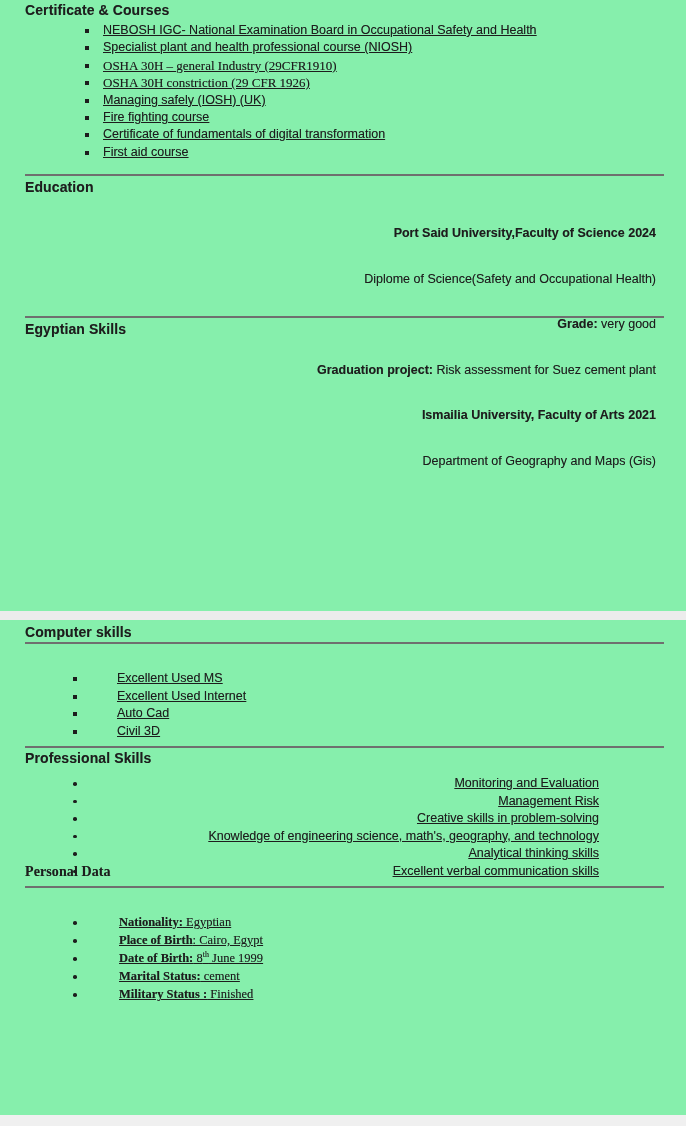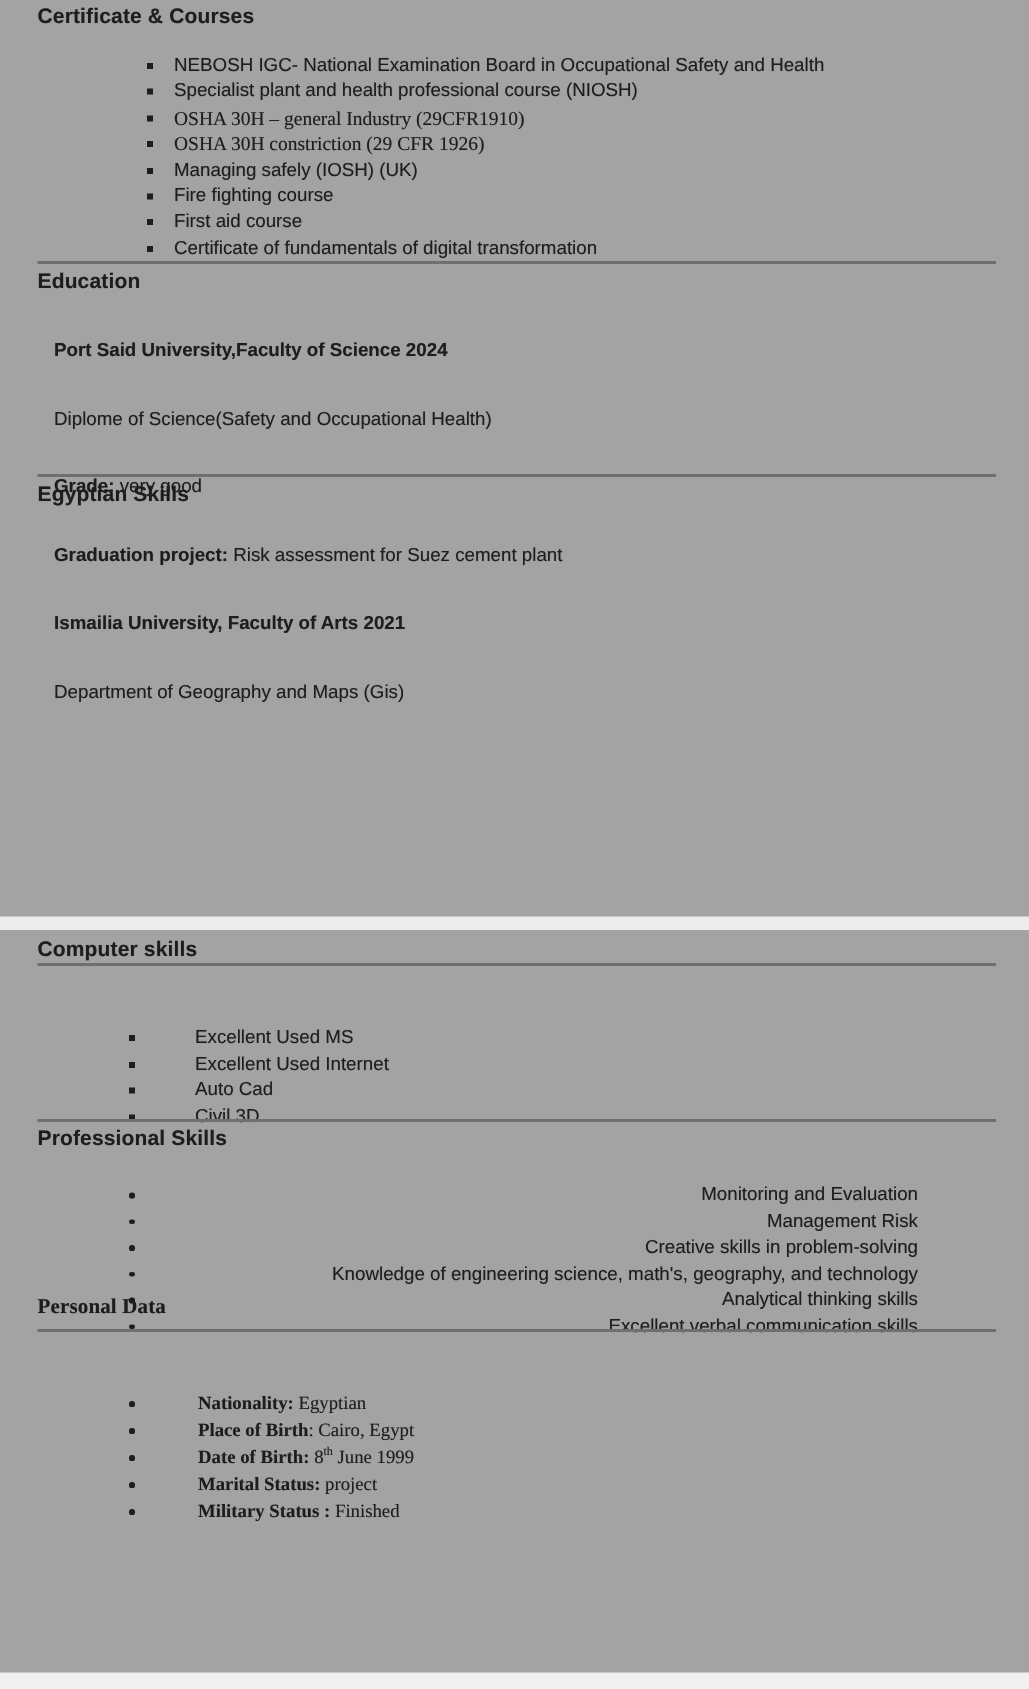--- a/index.html
+++ b/index.html
@@ -1,29 +1,29 @@
 <!DOCTYPE html>
 <html><head>
 <meta charset="utf-8">
 <style>
   html,body { margin:0; padding:0; background:#ffffff; }
   .page {
-    position:relative; width:686px; height:1126px; background:#a3a3a3;
+    position:relative; width:686px; height:1126px; background:#86efac;
     font-family:"Liberation Sans", sans-serif; color:#1d1d1d;
     overflow:hidden;
     text-shadow:0 0 0.5px rgba(40,40,40,0.45);
   }
   .h {
     position:absolute; left:25px; font-size:14px; font-weight:bold;
     line-height:16px; letter-spacing:0.1px; white-space:pre;
   }
   .serif-f { font-family:"Liberation Serif", serif; }
   .rule { position:absolute; left:25px; width:639px; height:2px; background:#6f6f6f; }
   .band { position:absolute; left:0; width:686px; }
-  ul.blist { list-style:none; margin:14px; padding:0; position:absolute; left:0; width:598px; }
+  ul.blist { list-style:none; margin:1px; padding:0; position:absolute; left:0; width:598px;text-decoration:underline; }
   ul.blist li { position:relative; font-size:12.5px; white-space:pre; }
   .sq { position:absolute; width:4px; height:4px; background:#1d1d1d; top:7px; }
   .dot { position:absolute; width:3.5px; height:3.5px; border-radius:50%; background:#1d1d1d; top:7px; }
   
   .cert li { padding-left:102px; height:17.4px; line-height:17.4px; }
   .cert .sq { left:84px; }
   .cert li.tnr { font-family:"Liberation Serif", serif; font-size:13px; }
   
   .comp li { padding-left:116px; height:17.5px; line-height:17.5px; }
   .comp .sq { left:72px; }
@@ -31,40 +31,40 @@
   .prof li { padding-left:95px; height:17.5px; line-height:17.5px;text-align:right; }
   .prof .dot { left:72px; }
   
   .pers li { padding-left:118px; height:18px; line-height:18px; font-family:"Liberation Serif", serif; font-size:13px; }
   .pers .dot { left:72px; top:8px; }
   .pers .b { font-weight:bold; }
   
   .tblock { position:absolute; font-size:12.5px; white-space:pre-wrap; }
   .tblock .line { height:17.5px; line-height:17.5px; }
   .b { font-weight:bold; }
-  .edu { left:36px; width:620px; }
+  .edu { left:36px; width:620px;text-align:right; }
   .lang { left:50px; width:600px; }
   .lang .line { height:18.4px; line-height:18.4px; }
   sup { font-size:8px; line-height:0; }
 </style>
 </head>
 <body>
 
 <div class="page">
 
   <div class="h" style="top:2px">Certificate &amp; Courses</div>
   <ul class="blist cert" style="top:21px">
     <li><span class="sq"></span><span>NEBOSH IGC- National Examination Board in Occupational Safety and Health</span></li>
     <li><span class="sq"></span><span>Specialist plant and health professional course (NIOSH)</span></li>
     <li class="tnr"><span class="sq"></span><span>OSHA 30H – general Industry (29CFR1910)</span></li>
     <li class="tnr"><span class="sq"></span><span>OSHA 30H constriction (29 CFR 1926)</span></li>
     <li><span class="sq"></span><span>Managing safely (IOSH) (UK)</span></li>
     <li><span class="sq"></span><span>Fire fighting course</span></li>
+    <li><span class="sq"></span><span>Certificate of fundamentals of digital transformation</span></li>
     <li><span class="sq"></span><span>First aid course</span></li>
-    <li><span class="sq"></span><span>Certificate of fundamentals of digital transformation</span></li>
   </ul>
 
   <div class="rule" style="top:174px"></div>
 
   <div class="h" style="top:179px">Education</div>
   <div class="tblock edu" style="top:197px">
     <div class="line"><span class="b">Port Said University,Faculty of Science 2024</span><span></span></div>
     <div class="line"><span class="b"></span><span>Diplome of Science(Safety and Occupational Health)</span></div>
     <div class="line"><span class="b">Grade:</span><span> very good</span></div>
     <div class="line"><span class="b">Graduation project:</span><span> Risk assessment for Suez cement plant</span></div>
@@ -100,19 +100,19 @@
     <li><span class="dot"></span><span>Excellent verbal communication skills</span></li>
   </ul>
 
   <div class="rule" style="top:886px"></div>
 
   <div class="h serif-f" style="top:864px">Personal Data</div>
   <ul class="blist pers" style="top:912px">
     <li><span class="dot"></span><span class="b">Nationality:</span><span> Egyptian</span></li>
     <li><span class="dot"></span><span class="b">Place of Birth</span><span>: Cairo, Egypt</span></li>
     <li><span class="dot"></span><span class="b">Date of Birth:</span><span> 8</span><sup>th</sup><span> June 1999</span></li>
-    <li><span class="dot"></span><span class="b">Marital Status:</span><span> project</span></li>
+    <li><span class="dot"></span><span class="b">Marital Status:</span><span> cement</span></li>
     <li><span class="dot"></span><span class="b">Military Status :</span><span> Finished</span></li>
   </ul>
 
   <div class="band" style="top:1115px;height:11px;background:#f0f0f0"></div>
 
 </div>
 
 </body></html>

